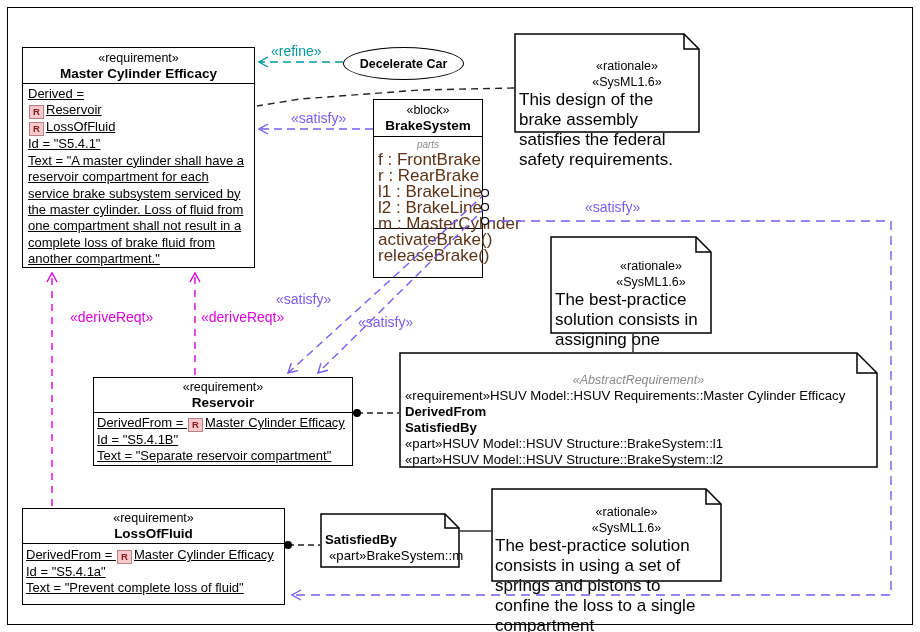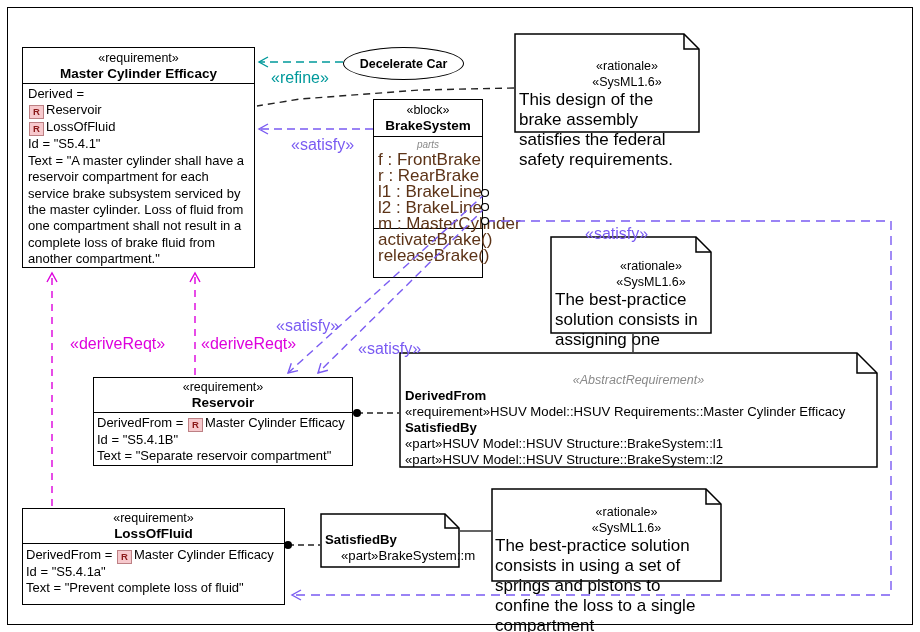--- a/index.html
+++ b/index.html
@@ -9,42 +9,42 @@
   .frame-tab{position:absolute;left:8px;top:8px;width:302px;height:23px;}
   .frame-tab-text{position:absolute;left:16px;top:11px;font-size:12.5px;white-space:nowrap;display:flex;align-items:center;gap:4px;}
   .kw{font-weight:bold;}
   .diagram-icon{display:inline-block;width:13px;height:12px;border:1px solid #7a6e3f;background:#d6c98f;
     background-image:linear-gradient(#fff 0 2px,transparent 2px 4px,#fff 4px 6px,transparent 6px);background-size:9px 10px;background-repeat:no-repeat;background-position:2px 3px;}
   
   .box{position:absolute;background:#fff;border:1.6px solid #000;box-sizing:border-box;}
   .box-header{text-align:center;border-bottom:1.4px solid #000;padding:3px 2px 2px 2px;}
   .stereo{font-size:12.5px;}
   .bname{font-size:13.5px;font-weight:bold;margin-top:1px;}
-  .body{padding:2px 5px;font-size:13px;line-height:16.4px;}
+  .body{padding:2px 5px;font-size:13px;line-height:16.4px;text-decoration:underline;}
   .nowrap{white-space:nowrap;}
   .r-badge{display:inline-block;width:13px;height:12px;margin:0 2px 0 1px;background:#f7c9cd;border:1px solid #bd8084;
     color:#8b1a1a;font-size:9.5px;font-weight:bold;text-align:center;line-height:12px;vertical-align:-1px;}
   
   .bs-compart{border-top:1.4px solid #000;}
   .parts-label{font-style:italic;color:#8a8a8a;text-align:center;font-size:10px;line-height:14px;padding-top:1px;}
   .feat{color:#5c3317;font-size:17px;line-height:15.9px;padding-left:4px;white-space:nowrap;}
   
   .ellipse{position:absolute;border:1.6px solid #000;border-radius:50%;background:#fff;display:flex;align-items:center;justify-content:center;
     font-weight:bold;font-size:12.5px;}
   
   .note{position:absolute;}
   .note svg{position:absolute;left:0;top:0;}
   .note-content{position:absolute;left:0;top:0;width:100%;height:100%;box-sizing:border-box;}
   .note-stereo{text-align:center;font-size:12.5px;line-height:16px;margin-left:40px;}
   .note-body{font-size:17px;line-height:20px;padding:0 5px;}
   .abs-stereo{text-align:center;font-size:12.5px;font-style:italic;color:#8a8a8a;line-height:16px;}
   .abs-line{font-size:13.2px;line-height:16px;padding-left:6px;white-space:nowrap;}
   .bold{font-weight:bold;}
   
-  .clabel{position:absolute;font-size:16px;white-space:nowrap;margin-top:26px;}
+  .clabel{position:absolute;font-size:14px;white-space:nowrap;}
   .lab-refine{color:#00999b;}
   .lab-satisfy{color:#7a5bf2;}
   .lab-derive{color:#dd00dd;}
   .wires{position:absolute;left:0;top:0;width:920px;height:632px;pointer-events:none;z-index:5;}
 </style>
 </head>
 <body>
 
 <div class="canvas">
 
@@ -111,22 +111,22 @@
     </div>
   </div>
 
   <div class="note" style="left:399px;top:352px;width:479px;height:104px;">
     <svg width="479" height="116">
         <path d="M1,1 H458 L478,21 V115 H1 Z" fill="#fff" stroke="#000" stroke-width="1.5"></path>
         <path d="M458,1 V21 H478" fill="none" stroke="#000" stroke-width="1.5"></path>
       </svg>
     <div class="note-content" style="padding-top:20px;">
       <div class="abs-stereo">«AbstractRequirement»</div>
+      <div class="abs-line">«requirement»HSUV Model::HSUV Requirements::Master Cylinder Efficacy</div>
       <div class="abs-line bold">DerivedFrom</div>
-      <div class="abs-line">«requirement»HSUV Model::HSUV Requirements::Master Cylinder Efficacy</div>
       <div class="abs-line bold">SatisfiedBy</div>
       <div class="abs-line">«part»HSUV Model::HSUV Structure::BrakeSystem::l1</div>
       <div class="abs-line">«part»HSUV Model::HSUV Structure::BrakeSystem::l2</div>
     </div>
   </div>
 
   <div class="box" style="left:93px;top:377px;width:260px;height:89px;">
     <div class="box-header" style="padding-top:2px;">
       <div class="stereo">«requirement»</div>
       <div class="bname">Reservoir</div>
@@ -150,21 +150,21 @@
     </div>
   </div>
 
   <div class="note" style="left:320px;top:513px;width:140px;height:55px;">
     <svg width="140" height="55">
         <path d="M1,1 H125 L139,15 V54 H1 Z" fill="#fff" stroke="#000" stroke-width="1.5"></path>
         <path d="M125,1 V15 H139" fill="none" stroke="#000" stroke-width="1.5"></path>
       </svg>
     <div class="note-content" style="padding-top:19px;">
       <div class="abs-line bold" style="padding-left:5px;">SatisfiedBy</div>
-      <div class="abs-line" style="padding-left:21px;">«part»BrakeSystem::m</div>
+      <div class="abs-line" style="padding-left:9px;">«part»BrakeSystem::m</div>
     </div>
   </div>
 
   <div class="note" style="left:491px;top:488px;width:231px;height:94px;">
     <svg width="231" height="94">
         <path d="M1,1 H215 L230,16 V93 H1 Z" fill="#fff" stroke="#000" stroke-width="1.5"></path>
         <path d="M215,1 V16 H230" fill="none" stroke="#000" stroke-width="1.5"></path>
       </svg>
     <div class="note-content" style="padding-top:16px;">
       <div class="note-stereo">«rationale»</div>

